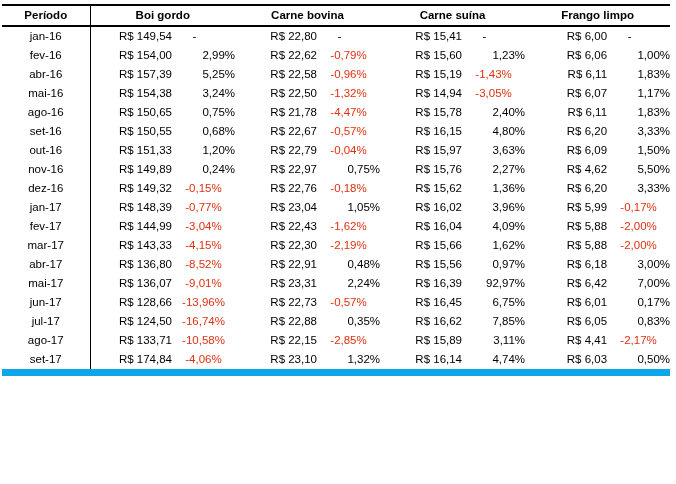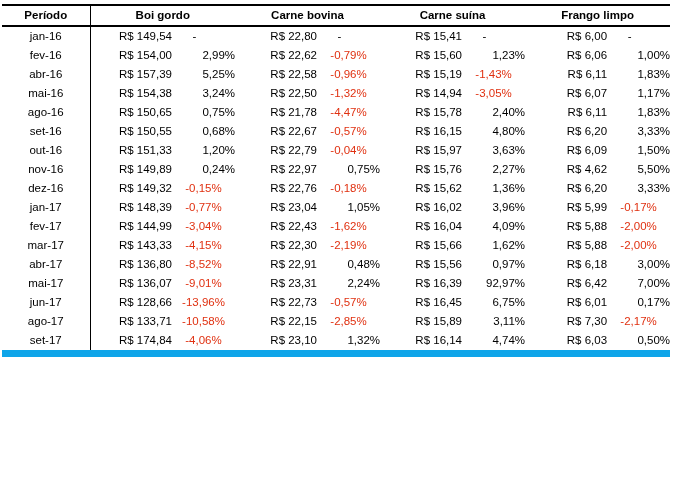--- a/index.html
+++ b/index.html
@@ -267,28 +267,39 @@
           <td class="price">R$ 128,66</td>
           <td class="var neg">-13,96%</td>
           <td class="price">R$ 22,73</td>
           <td class="var neg">-0,57%</td>
           <td class="price">R$ 16,45</td>
           <td class="var">6,75%</td>
           <td class="price">R$ 6,01</td>
           <td class="var">0,17%</td>
         </tr>
         <tr>
+          <td class="period">jul-17</td>
+          <td class="price">R$ 124,50</td>
+          <td class="var neg">-16,74%</td>
+          <td class="price">R$ 22,88</td>
+          <td class="var">0,35%</td>
+          <td class="price">R$ 16,62</td>
+          <td class="var">7,85%</td>
+          <td class="price">R$ 6,05</td>
+          <td class="var">0,83%</td>
+        </tr>
+        <tr>
           <td class="period">ago-17</td>
           <td class="price">R$ 133,71</td>
           <td class="var neg">-10,58%</td>
           <td class="price">R$ 22,15</td>
           <td class="var neg">-2,85%</td>
           <td class="price">R$ 15,89</td>
           <td class="var">3,11%</td>
-          <td class="price">R$ 7,30</td>
+          <td class="price">R$ 4,41</td>
           <td class="var neg">-2,17%</td>
         </tr>
         <tr>
           <td class="period">set-17</td>
           <td class="price">R$ 174,84</td>
           <td class="var neg">-4,06%</td>
           <td class="price">R$ 23,10</td>
           <td class="var">1,32%</td>
           <td class="price">R$ 16,14</td>
           <td class="var">4,74%</td>

